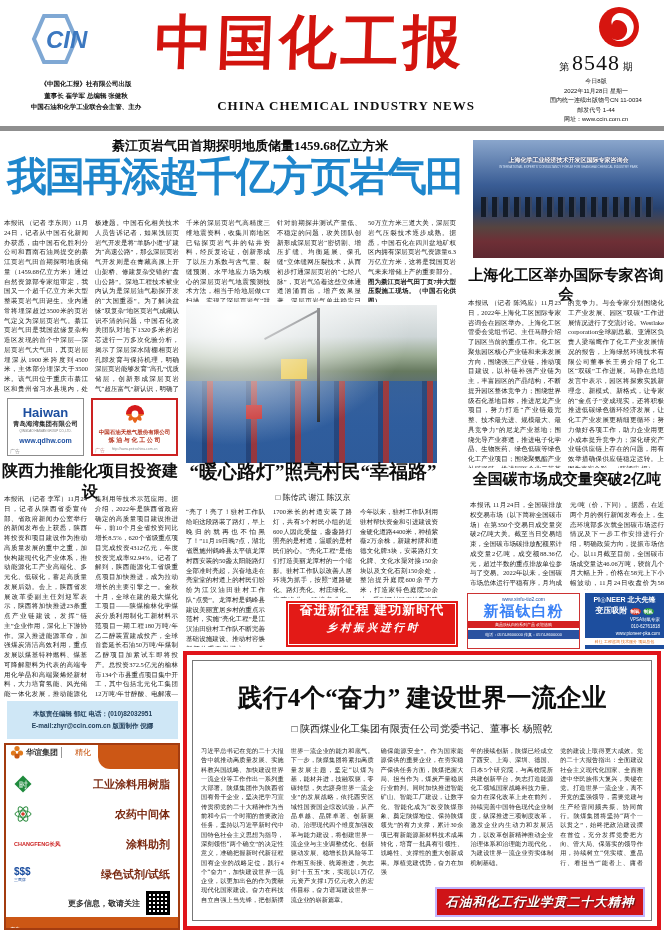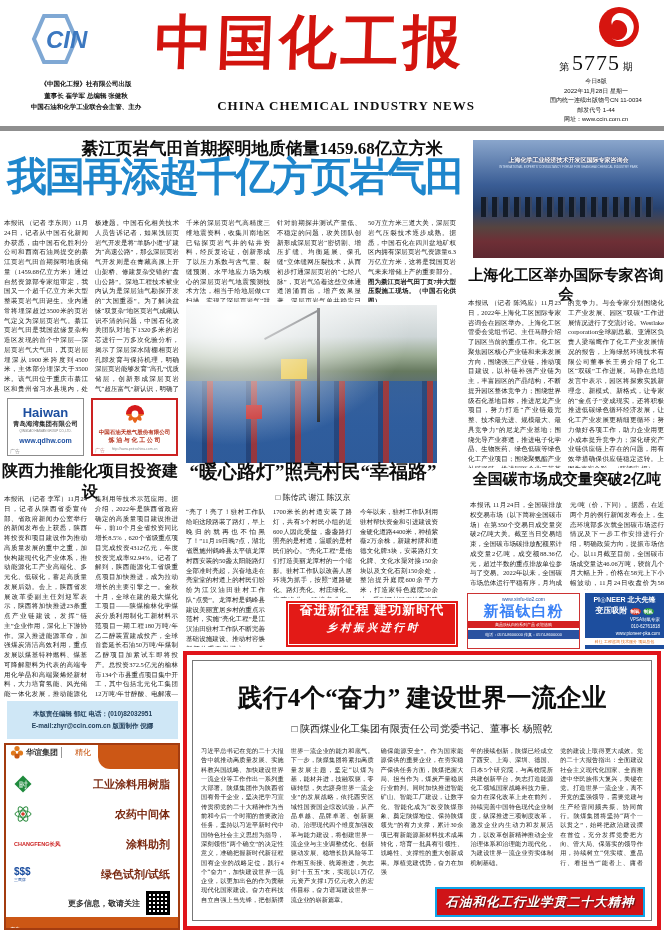--- a/index.html
+++ b/index.html
@@ -45,34 +45,34 @@
 
   <div class="abs" style="left:598px;top:6px;width:42px;height:42px;">
     <svg width="42" height="42" viewBox="0 0 42 42">
       <circle cx="21" cy="21" r="20" fill="#d6150f"></circle>
       <path d="M21 7 a14 14 0 1 1 -9 24 a10 10 0 1 0 6 -17 a6 6 0 0 0 -4 5 a9 9 0 0 1 7 -12z" fill="#ffffff"></path>
     </svg>
   </div>
   <div class="abs" style="left:528px;top:50px;width:136px;text-align:center;color:#111;">
     <div style="font-size:10px;">
       <span>第</span>
-      <span class="serif" style="font-size:22px;letter-spacing:1px;">5775</span>
+      <span class="serif" style="font-size:22px;letter-spacing:1px;">8548</span>
       <span>期</span>
     </div>
     <div style="font-size:6px;line-height:1.6;margin-top:1px;">
       <div>今日8版</div>
       <div>2022年11月28日  星期一</div>
       <div>国内统一连续出版物号CN 11-0034</div>
       <div>邮发代号 1-44</div>
       <div>网址：www.ccin.com.cn</div>
     </div>
   </div>
   <div class="abs gray-bar" style="left:0;top:126px;width:664px;height:5px;"></div>
 
-  <div class="abs headline-serif" style="left:52px;top:137px;width:420px;font-size:17px;">綦江页岩气田首期探明地质储量1459.68亿立方米</div>
+  <div class="abs headline-serif" style="left:40px;top:137px;width:420px;font-size:13px;">綦江页岩气田首期探明地质储量1459.68亿立方米</div>
   <div class="abs headline-sans" style="left:0px;top:152px;width:470px;font-size:40px;line-height:1.2;color:#1e86cc;letter-spacing:-2px;">我国再添超千亿方页岩气田</div>
 
   <div class="abs body-text col" style="left:4px;top:218px;width:84px;height:176px;">本报讯 （记者 李东周）11月24日，记者从中国石化新闻办获悉，由中国石化胜利分公司和西南石油局提交的綦江页岩气田首期探明地质储量（1459.68亿立方米）通过自然资源部专家组审定，我国又一个超千亿立方米大型整装页岩气田诞生。业内通常将埋深超过3500米的页岩气定义为深层页岩气。綦江页岩气田是我国盆缘复杂构造区发现的首个中深层—深层页岩气大气田，其页岩层埋深从1900米跨度到4500米，主体部分埋深大于3500米。该气田位于重庆市綦江区和贵州省习水县境内，处于四川盆地川东南盆缘复杂构造区，受强烈构造运动改造，具有地表和地下“双复杂”的特征。据介绍，深层页岩气上覆地层复杂，其勘探开发存在着页岩埋深大、地应力多变等多项世界级难题。</div>
   <div class="abs body-text col" style="left:95px;top:218px;width:84px;height:176px;">极难题。中国石化相关技术人员告诉记者，如果浅层页岩气开发是将“羊肠小道”扩建为“高速公路”，那么深层页岩气开发则是在青藏高原上开山架桥、修建复杂交错的“盘山公路”。深地工程技术被业内认为是深层油气勘探开发的“大国重器”。为了解决盆缘“双复杂”地区页岩气成藏认识不清的问题，中国石化攻关团队对地下1320多米的岩芯进行一万多次化验分析，揭示了深层深水陆棚相页岩孔隙发育与保持机理，明确深层页岩能够发育“高孔”优质储层，创新形成深层页岩气“超压富气”新认识，明确了深层“甜点”目标的关键要素，指导了目标评价优选。针对复杂构造区页岩气埋深跨度大、“甜点”预测难度大等问题，攻关团队在川东南盆缘复杂区采集了覆盖面积3662平方</div>
   <div class="abs body-text col" style="left:186px;top:218px;width:84px;height:84px;">千米的深层页岩气高精度三维地震资料，收集川南地区已钻探页岩气井的钻井资料，经反复论证，创新形成了以压力系数与含气量、裂缝预测、水平地应力场为核心的深层页岩气地震预测技术方法，相当于给地层做CT扫描，实现了深层页岩气“甜点”预测技术从无到有、从有到精的“蝶变”。</div>
   <div class="abs body-text col" style="left:277px;top:218px;width:84px;height:84px;">针对前期探井测试产量低、不稳定的问题，攻关团队创新形成深层页岩“密切割、增压扩缝、均衡延展、保孔缝”立体缝网压裂技术，从而初步打通深层页岩的“七经八脉”，页岩气沿着这些立体通道汹涌而出，增产效果显著。深层页岩气单井稳定日产量突破30万立方米、40万立方米、</div>
   <div class="abs body-text col" style="left:368px;top:218px;width:88px;height:84px;">
     <span>50万立方米三道大关，深层页岩气压裂技术逐步成熟。据悉，中国石化在四川盆地矿权区内拥有深层页岩气资源量6.3万亿立方米，这将是我国页岩气未来增储上产的重要部分。</span>
     <span style="font-weight:bold;">图为綦江页岩气田丁页7井大型压裂施工现场。（中国石化供图）</span>
   </div>
@@ -222,18 +222,18 @@
     <div style="position:absolute;left:5px;top:5px;right:5px;bottom:5px;border:1px solid #777;"></div>
     <div class="headline-serif" style="margin-top:26px;font-size:25px;position:relative;">践行4个“奋力”  建设世界一流企业</div>
     <div class="serif" style="text-align:center;font-size:10px;color:#222;margin-top:8px;position:relative;">□ 陕西煤业化工集团有限责任公司党委书记、董事长 杨照乾</div>
     <div style="position:relative;display:flex;gap:7px;padding:10px 14px 0 14px;">
       <div class="body-text col" style="width:84px;height:158px;font-size:6.2px;">习近平总书记在党的二十大报告中就推动高质量发展、实施科教兴国战略、加快建设世界一流企业等工作作出一系列重大部署。陕煤集团作为陕西省国有骨干企业，坚决把学习宣传贯彻党的二十大精神作为当前和今后一个时期的首要政治任务，坚持以习近平新时代中国特色社会主义思想为指导，深刻领悟“两个确立”的决定性意义，准确把握新时代新征程国有企业的战略定位，践行4个“奋力”，加快建设世界一流企业，以更加出色的作为贡献现代化国家建设。奋力在科技自立自强上当先锋，把创新摆在发展全局的核心位置，形成一批具有行业引领性的重大成果。</div>
       <div class="body-text col" style="width:84px;height:158px;font-size:6.2px;">世界一流企业的能力和底气。下一步，陕煤集团将紧扣高质量发展主题，坚定“以煤为基，能材并进，技融双驱，零碳转型，矢志跻身世界一流企业”的发展战略，依托西安区域性国资国企综改试验，从产品卓越、品牌卓著、创新驱动、治理现代四个维度加强改革与能力建设，将创建世界一流企业与主业调整优化、创新驱动发展、稳增长防风险等工作相互衔接、统筹推进，矢志到“十五五”末，实现以1万亿元资产支撑1万亿元收入的宏伟目标，奋力谱写建设世界一流企业的崭新篇章。</div>
       <div class="body-text col" style="width:84px;height:158px;font-size:6.2px;">确保能源安全”。作为国家能源保供的重要企业，在夯实稳产保供任务方面，陕煤把握大局、担当作为，煤炭产量稳居行业前列。同时加快推进智能矿山、智能工厂建设，让数字化、智能化成为“改变陕煤形象、奠定陕煤地位、保持陕煤领先”的有力支撑，累计30余项已有新能源新材料技术成果转化，培育一批具有引领性、战略性、支撑性的重大创新成果。厚植党建优势，奋力在加强</div>
       <div class="body-text col" style="width:84px;height:122px;font-size:6.2px;">年的接续创新，陕煤已经成立了西安、上海、深圳、德国、日本5个研究院，与高校院所共建创新平台，矢志打造能源化工领域国家战略科技力量。奋力在深化改革上走在前列，持续完善中国特色现代企业制度，纵深推进三项制度改革，激发企业内生动力和发展活力，以改革创新精神推动企业治理体系和治理能力现代化，为建设世界一流企业夯实体制机制基础。</div>
       <div class="body-text col" style="width:84px;height:122px;font-size:6.2px;">党的建设上取得更大成效。党的二十大报告指出：全面建设社会主义现代化国家、全面推进中华民族伟大复兴，关键在党。打造世界一流企业，离不开党的坚强领导，需要党建与生产经营同频共振、协同前行。陕煤集团将坚持“两个一以贯之”，始终把政治建设摆在首位，充分发挥党委把方向、管大局、保落实的领导作用，持续树立“凭实绩、重品行、看担当”“能者上、庸者下”的鲜明导向，建设堪当重任的高素质干部队伍。全面落实党建工作责任制，践行社会主义核心价值观，凝聚干事创业的强大合力，切实增强基层组织力和企业引领力，奋力谱写陕煤高质量发展新篇章。</div>
     </div>
-    <div style="position:absolute;right:12px;bottom:9px;width:206px;height:26px;background:#cf1418;border:2px solid #0ea5e9;display:flex;align-items:center;justify-content:center;">
+    <div style="position:absolute;right:12px;bottom:9px;width:206px;height:26px;background:#cf1418;border:2px solid #c4b5fd;display:flex;align-items:center;justify-content:center;">
       <span style="color:#fff;font-weight:900;font-style:italic;font-size:12.5px;letter-spacing:1px;text-shadow:1px 1px 1px #551111;">石油和化工行业学贯二十大精神</span>
     </div>
   </div>
 
 </div>
 
 </body></html>

